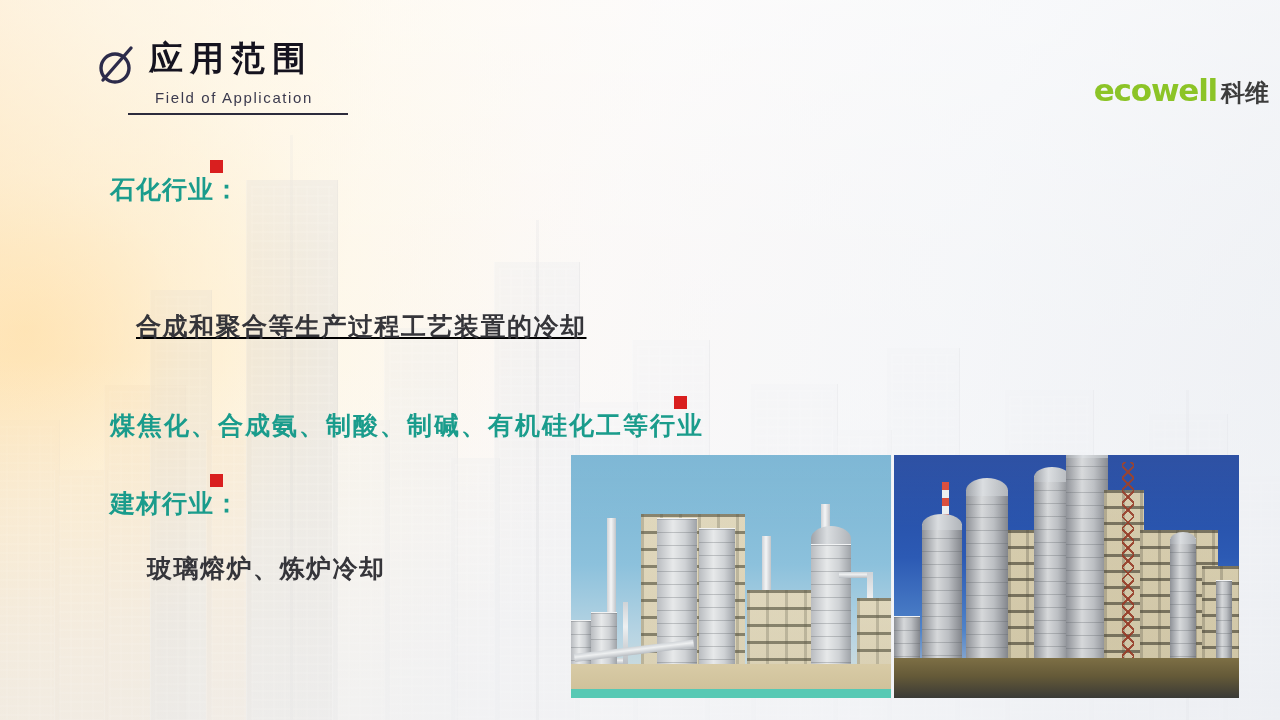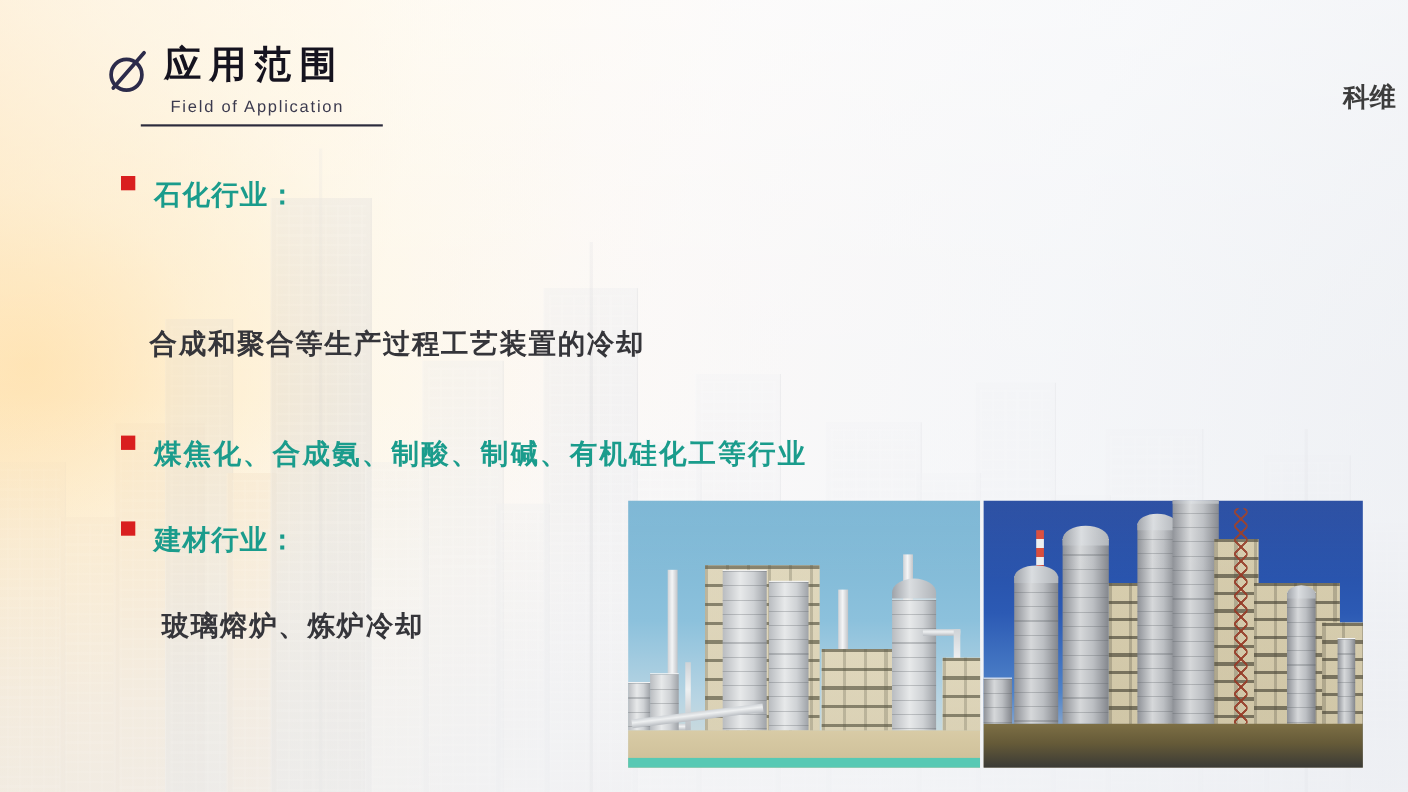--- a/index.html
+++ b/index.html
@@ -125,21 +125,21 @@
   }
   .logo-cn {
     font-size: 24px; font-weight: bold; letter-spacing: 0px;
     color: #3c3c3c; margin-left: 4px;
     font-family: "DejaVu Sans", "Liberation Sans", sans-serif;
   }
 
   
   .content { position: absolute; left: 0; top: 0; width: 100%; height: 100%; }
 
-  .row { position: absolute; display: flex; align-items: flex-start; white-space: nowrap; }
+  .row { position: absolute; display: flex; align-items: flex-end; white-space: nowrap; flex-direction: column; }
 
   .marker {
     width: 13px; height: 13px;
     background: #d91f1f;
     display: inline-block;
     margin-right: 17px;
     flex: 0 0 auto;
   }
 
   .head-text {
@@ -153,21 +153,21 @@
   .body-text {
     color: #35353a;
     font-weight: bold;
     font-size: 25px;
     letter-spacing: 1.5px;
     font-family: "DejaVu Sans", "Liberation Sans", sans-serif;
   }
 
   #r1 { left: 110px; top: 160px; }
   #r2 { left: 147px; top: 232px; }
-  #r3 { left: 136px; top: 296px; }
+  #r3 { left: 136px; top: 310px; text-decoration: underline; }
   #r4 { left: 110px; top: 396px; }
   #r5 { left: 110px; top: 474px; }
   #r6 { left: 147px; top: 552px; }
 
   #r4 .head-text { letter-spacing: 2px; }
 
   
   .photo {
     position: absolute;
     overflow: hidden;
@@ -280,20 +280,21 @@
       <line x1="8" y1="38" x2="36" y2="6" stroke="#2c2b4a" stroke-width="3.4" stroke-linecap="round"></line>
     </svg>
 
     <div class="title-cn">应用范围</div>
 
     <div class="title-en">Field of Application</div>
 
     <div class="title-rule"></div>
 
     <div class="logo">
+      <span class="logo-eco">ecowell</span>
       <span class="logo-cn">科维</span>
     </div>
   </div>
 
   <div class="content">
 
     <div class="row" id="r1">
       <span class="marker"></span>
       <span class="head-text">石化行业：</span>
     </div>

